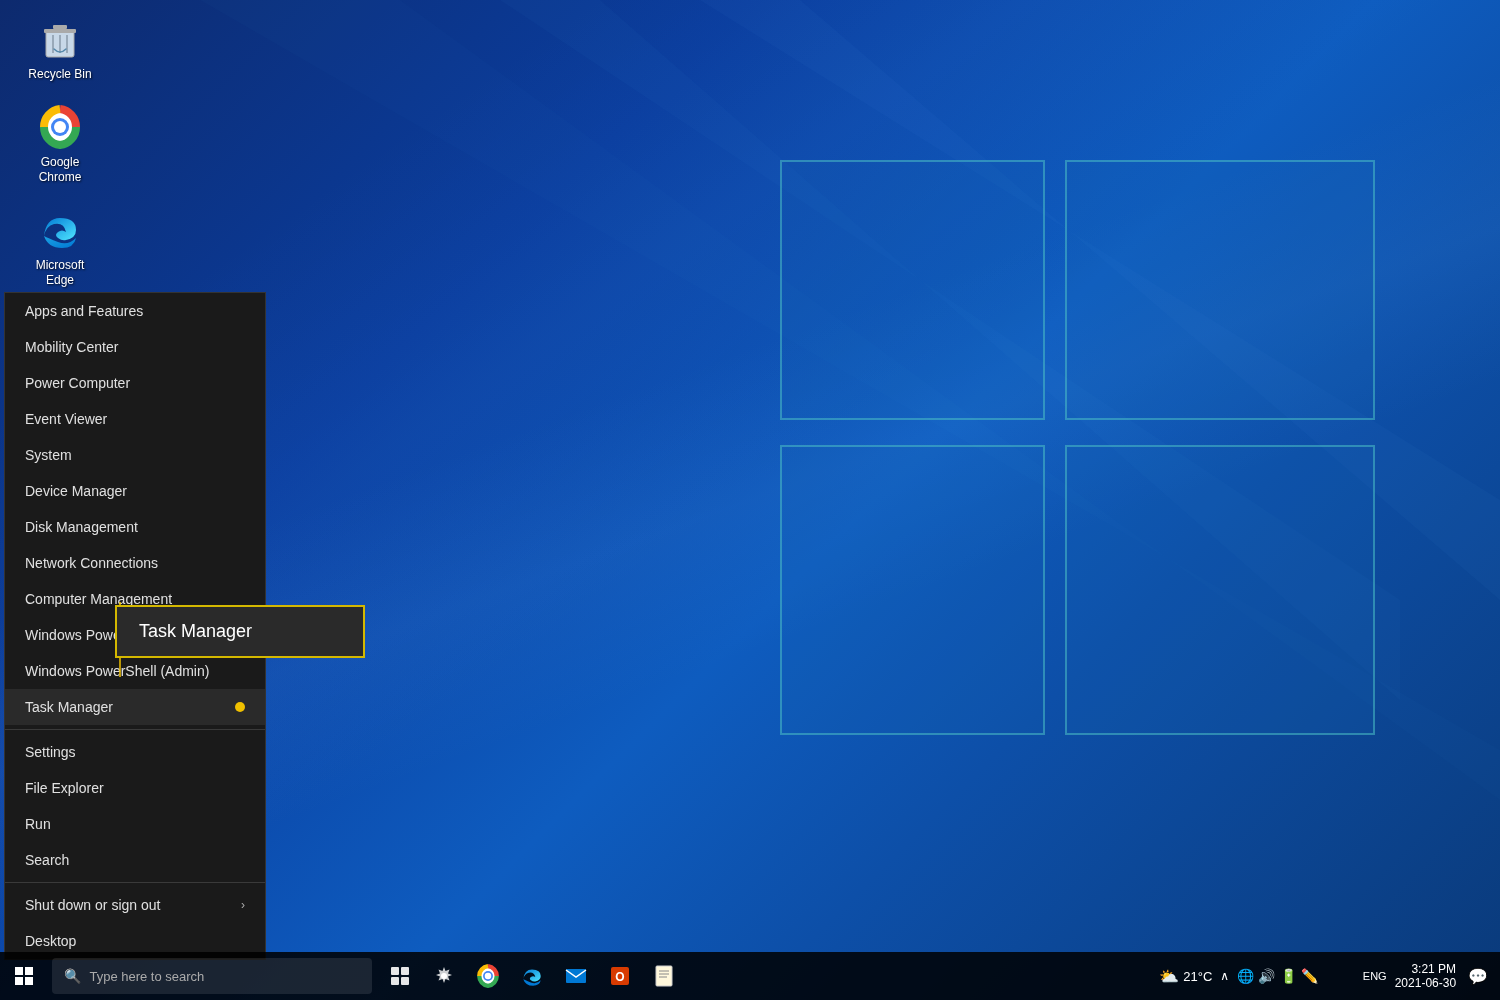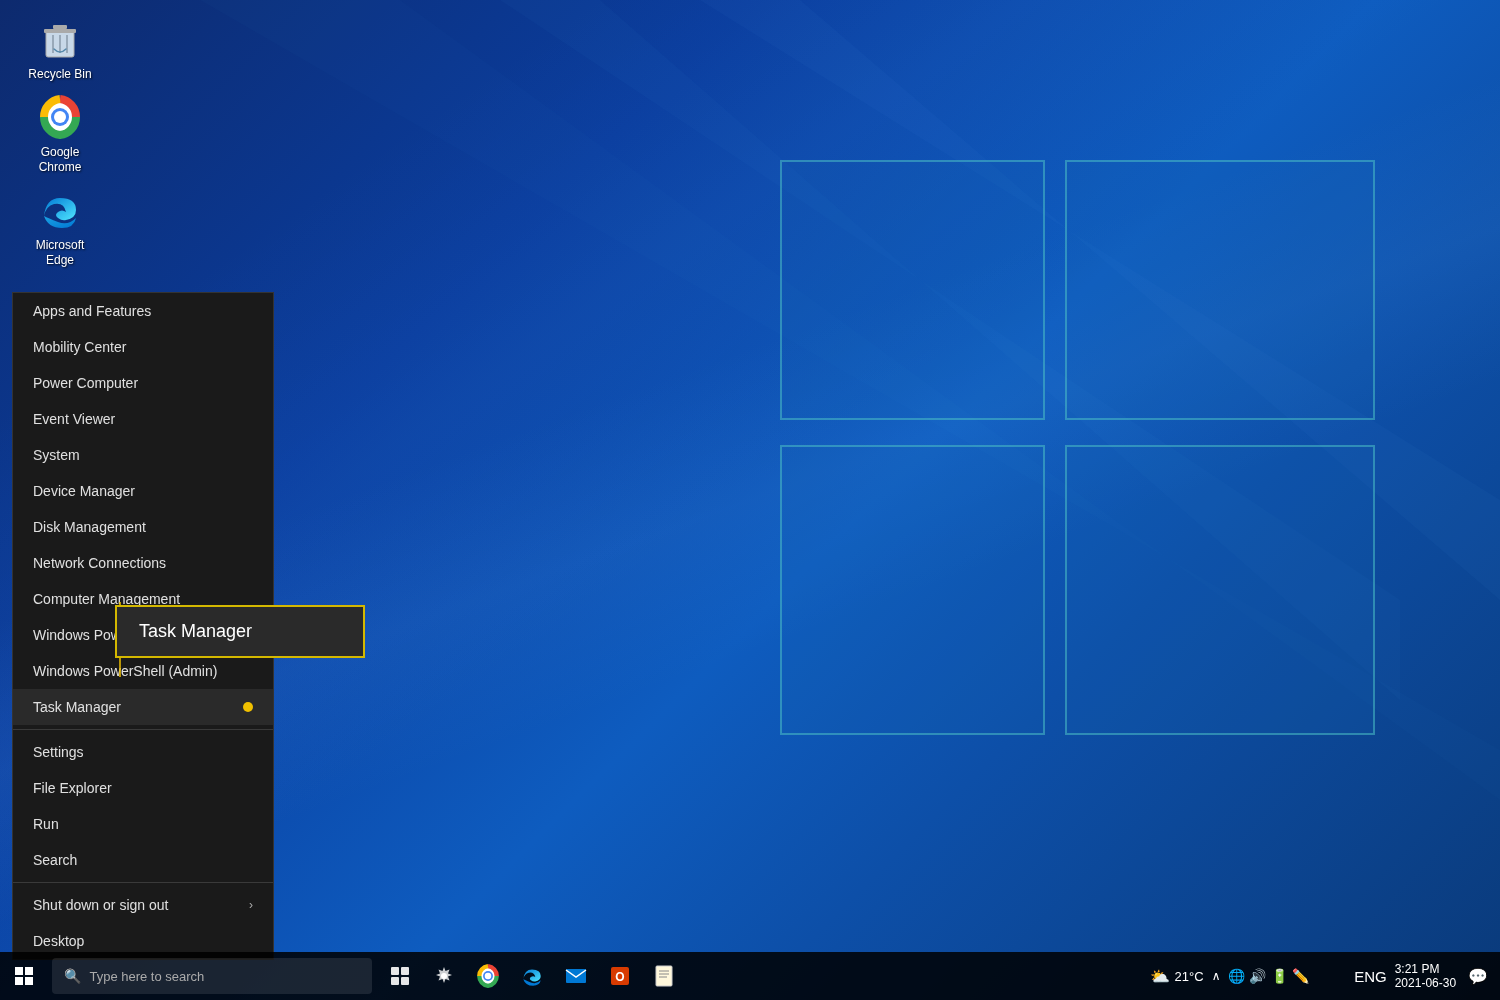--- a/index.html
+++ b/index.html
@@ -33,20 +33,21 @@
                   linear-gradient(145deg, transparent 20%, rgba(80,160,255,0.06) 35%, transparent 50%);
     }
 
     
     .desktop-icons {
       position: absolute;
       top: 10px;
       left: 20px;
       display: flex;
       flex-direction: column;
+      gap: 10px;
       align-items: center;
     }
 
     .desktop-icon {
       display: flex;
       flex-direction: column;
       align-items: center;
       width: 80px;
       cursor: pointer;
       padding: 5px;
@@ -67,21 +68,21 @@
       color: white;
       font-size: 12px;
       text-align: center;
       text-shadow: 1px 1px 2px rgba(0,0,0,0.8);
       line-height: 1.3;
     }
 
     
     .context-menu {
       position: absolute;
-      left: 12px;
+      left: 4px;
       bottom: 40px;
       width: 262px;
       background: #1a1a1a;
       color: #e0e0e0;
       font-size: 14px;
       z-index: 100;
       border: 1px solid #333;
     }
 
     .context-menu-item {
@@ -176,21 +177,21 @@
       align-items: center;
       gap: 4px;
       padding-right: 8px;
       color: white;
       font-size: 12px;
     }
 
     .taskbar-clock {
       display: flex;
       flex-direction: column;
-      align-items: flex-start;
+      align-items: flex-end;
       font-size: 12px;
       color: white;
       padding: 0 4px;
     }
   </style>
 </head>
 <body>
 
 <div class="desktop">
 
@@ -430,21 +431,21 @@
 
       <div style="cursor:pointer;padding:2px 4px;font-size:12px;color:white;">∧</div>
 
       <div style="cursor:pointer;font-size:14px;">🌐</div>
 
       <div style="cursor:pointer;font-size:14px;">🔊</div>
 
       <div style="font-size:14px;">🔋</div>
       <div style="font-size:14px;">✏️</div>
 
-      <span style="font-size:15px;cursor:pointer;padding-left:40px;">ENG</span>
+      <span style="font-size:11px;cursor:pointer;padding-left:40px;">ENG</span>
 
       <div class="taskbar-clock" style="cursor:pointer;">
         <span>3:21 PM</span>
         <span>2021-06-30</span>
       </div>
 
       <div style="cursor:pointer;font-size:16px;padding:0 4px;">💬</div>
     </div>
   </div>
 </div>

